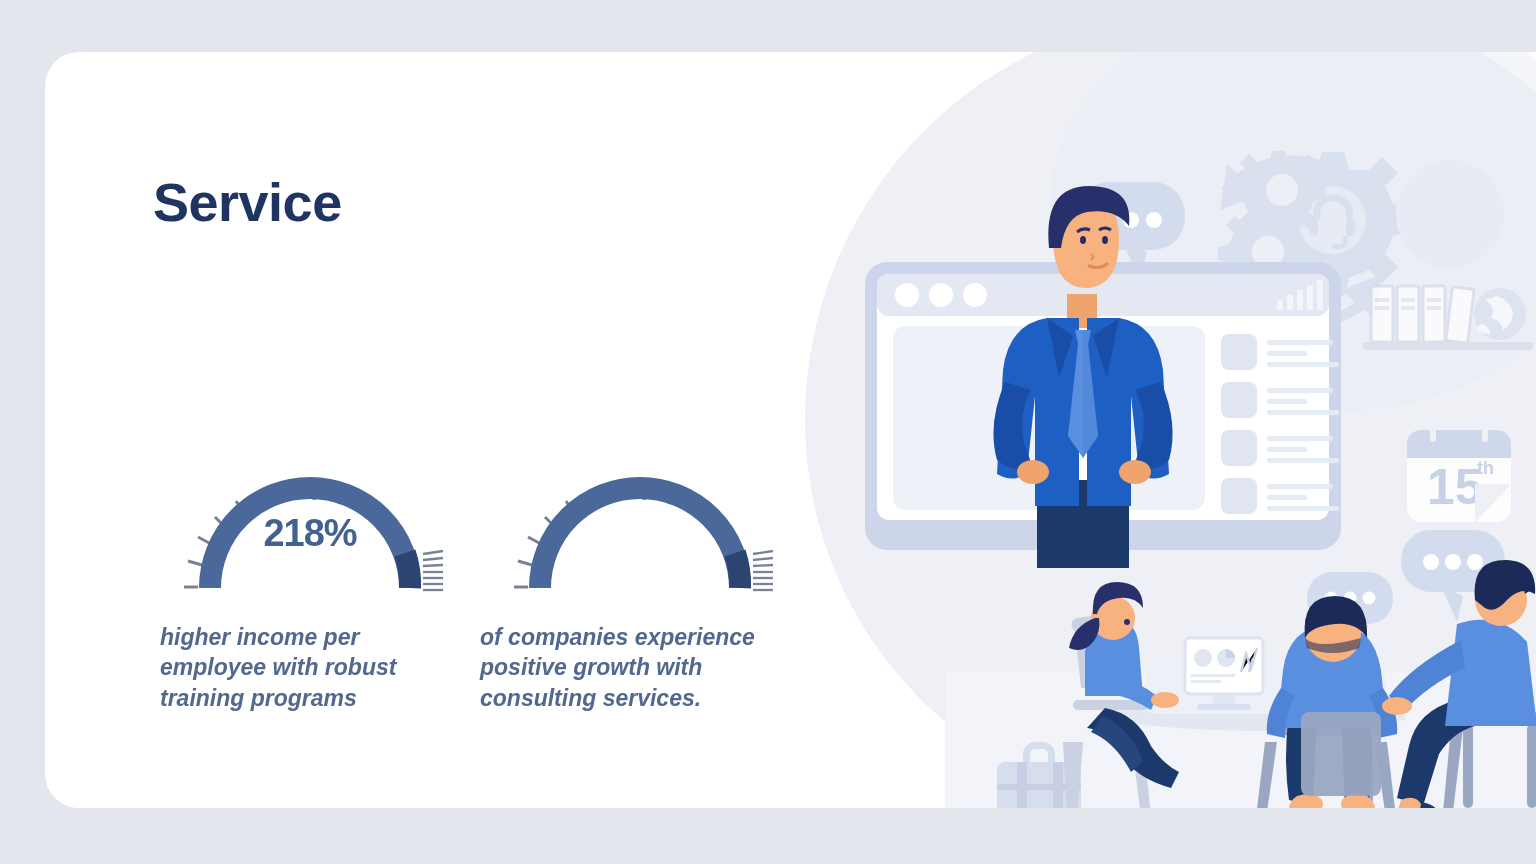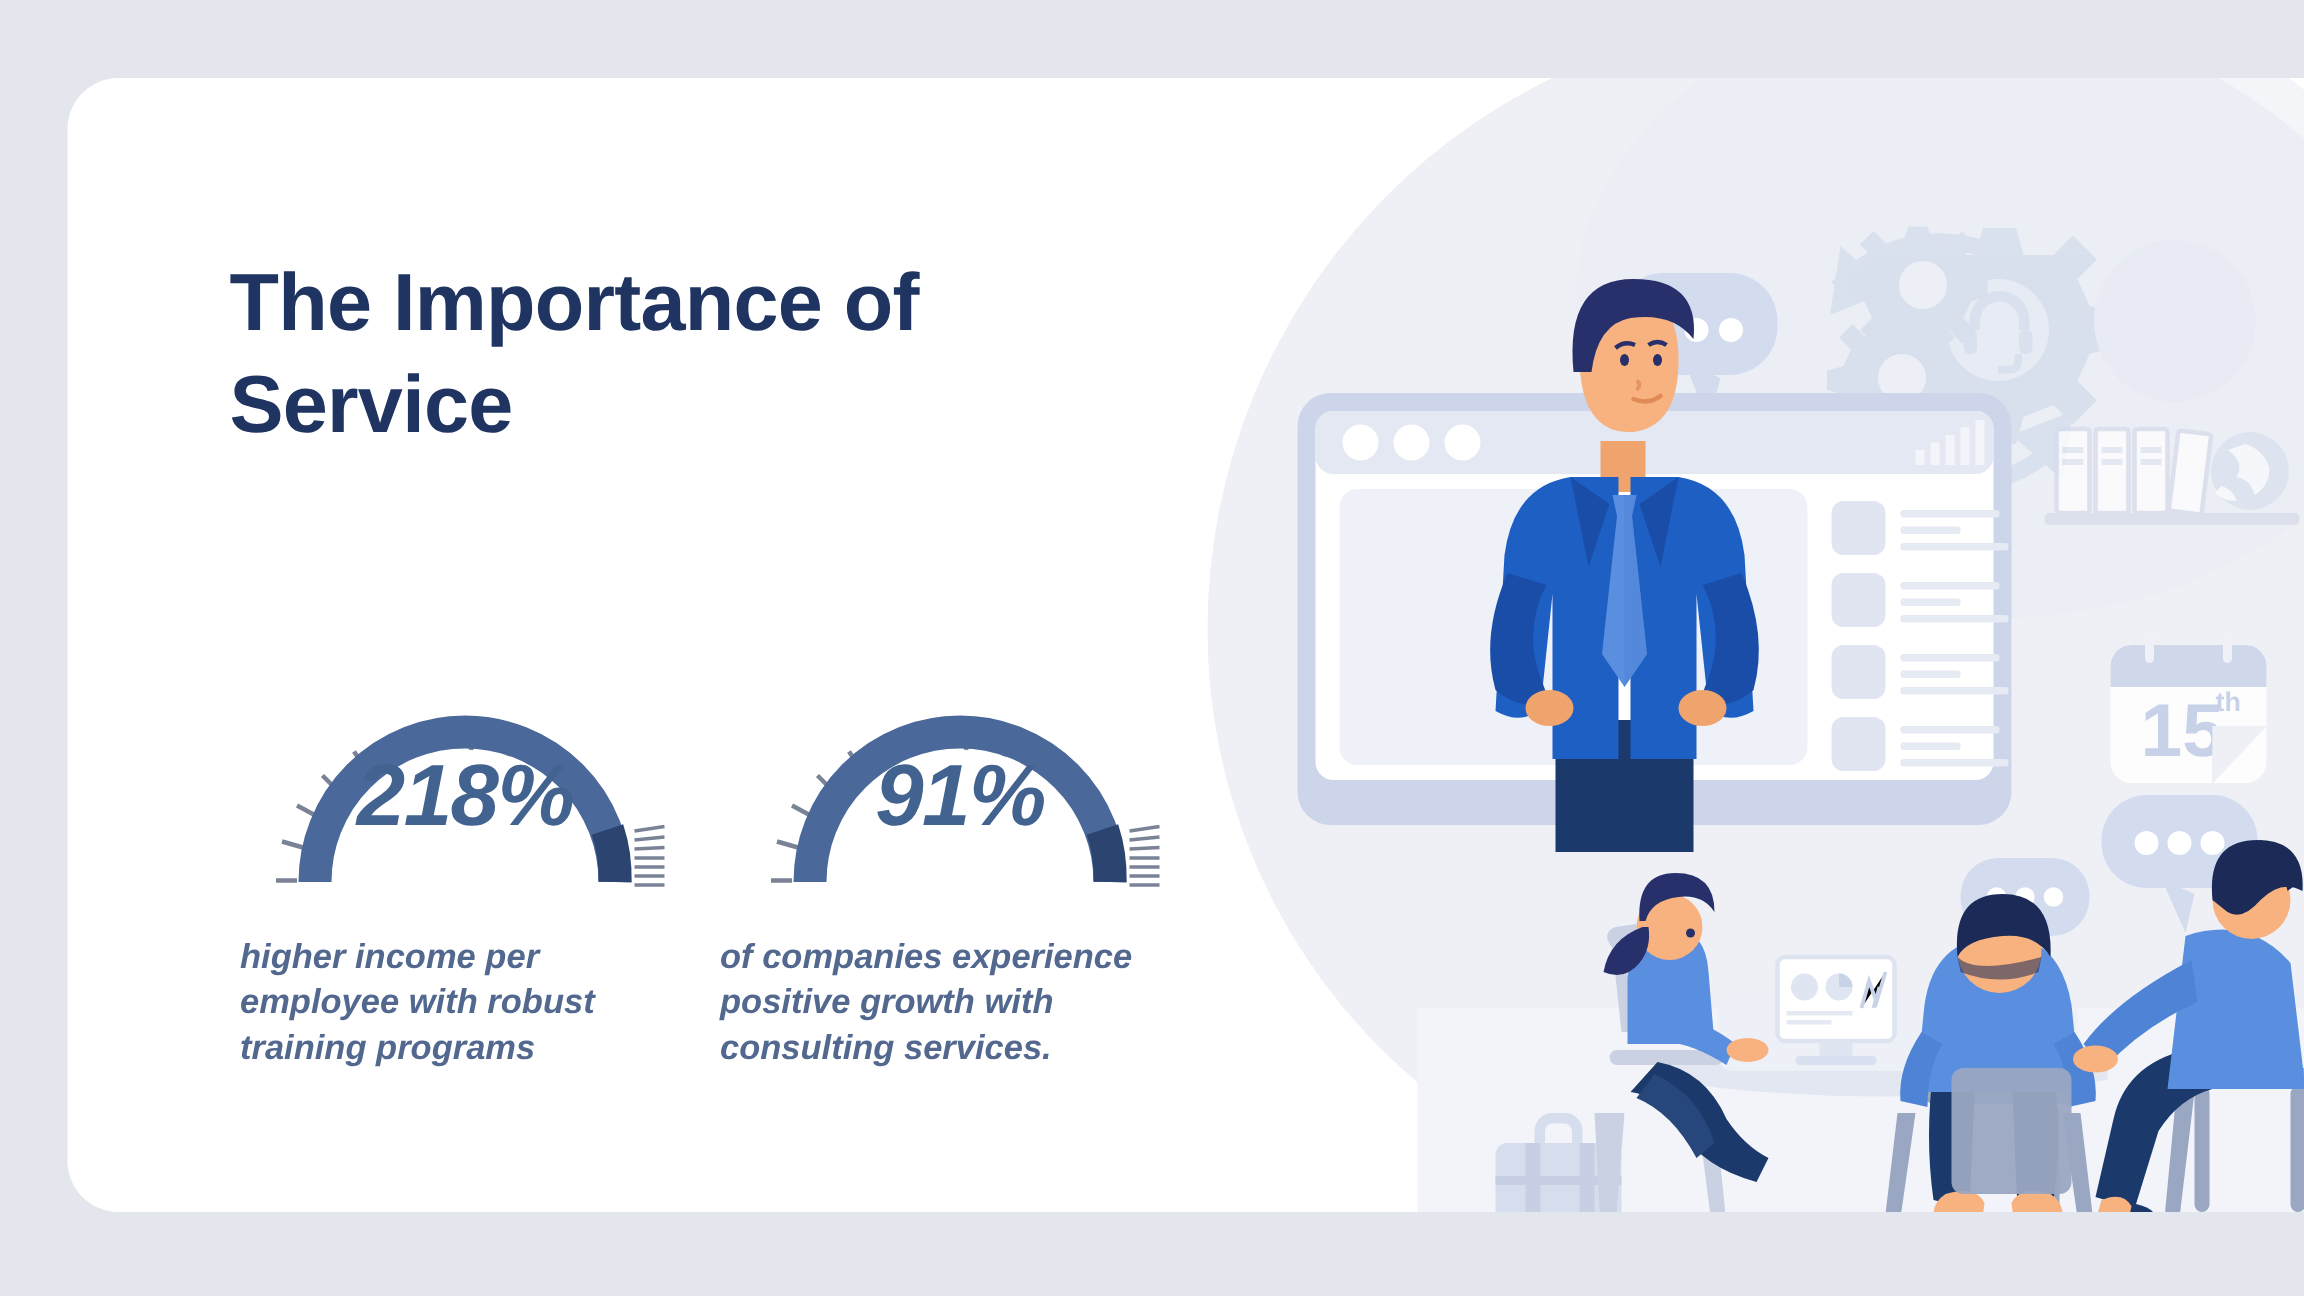--- a/index.html
+++ b/index.html
@@ -45,23 +45,23 @@
     font-weight:bold;
     letter-spacing:-0.5px;
   }
 
   
   .stats{position:absolute;left:100px;top:398px;width:680px;display:flex;}
   .stat{width:330px;display:flex;flex-direction:column;align-items:center;}
   .gauge-wrap{position:relative;width:290px;height:150px;}
   .gauge-svg{position:absolute;left:0;top:0;}
   .gauge-value{
-    position:absolute;left:0;right:0;top:47px;
+    position:absolute;left:0;right:0;top:62px;
     text-align:center;
-    font-size:58px;font-weight:bold;font-style:italic;
+    font-size:38px;font-weight:bold;
     color:#42628f;letter-spacing:-1px;
   }
   .stat-caption{
     margin-top:22px;
     text-align:left;
     font-size:23px;line-height:1.32;
     font-style:italic;font-weight:bold;
     color:#52688f;
     width:300px;
   }
@@ -351,21 +351,20 @@
           <path d="M1416 588 q-50 26 -72 56 l14 16 q26 -28 62 -44z" fill="#4f83d6"></path>
           <ellipse cx="1352" cy="654" rx="15" ry="9" fill="#f7b27f"></ellipse>
 
           <circle cx="1456" cy="548" r="26" fill="#f7b27f"></circle>
           <path d="M1430 548 q-4 -40 30 -40 q32 0 30 34 q-14 -8 -28 6 q-12 14 -22 8z" fill="#1b2a56"></path>
           <path d="M1462 508 q24 6 26 28 l-8 6 q-4 -22 -22 -26z" fill="#1b2a56"></path>
         </g>
       </svg>
 
       <div class="headline">
-        <div>The Importance of</div>
         <div>Service</div>
       </div>
 
       <div class="stats">
 
         <div class="stat first">
           <div class="gauge-wrap">
             <svg class="gauge-svg" width="290" height="150" viewBox="0 0 290 150">
 
               <g stroke="#7a8296" stroke-width="3" stroke-linecap="butt">
@@ -425,21 +424,20 @@
                 <line x1="258" y1="110" x2="278" y2="108"></line>
                 <line x1="258" y1="116" x2="278" y2="115"></line>
                 <line x1="258" y1="122" x2="278" y2="122"></line>
                 <line x1="258" y1="128" x2="278" y2="128"></line>
                 <line x1="258" y1="134" x2="278" y2="134"></line>
                 <line x1="258" y1="140" x2="278" y2="140"></line>
               </g>
               <path d="M45 138 A100 100 0 0 1 245 138" fill="none" stroke="#4a6899" stroke-width="22"></path>
               <path d="M240 103 A100 100 0 0 1 245 138" fill="none" stroke="#2c4470" stroke-width="22"></path>
             </svg>
-            <div class="gauge-value">91%</div>
           </div>
           <div class="stat-caption">of companies experience positive growth with consulting services.</div>
         </div>
 
       </div>
 
     </div>
   </div>
 </div>
 

